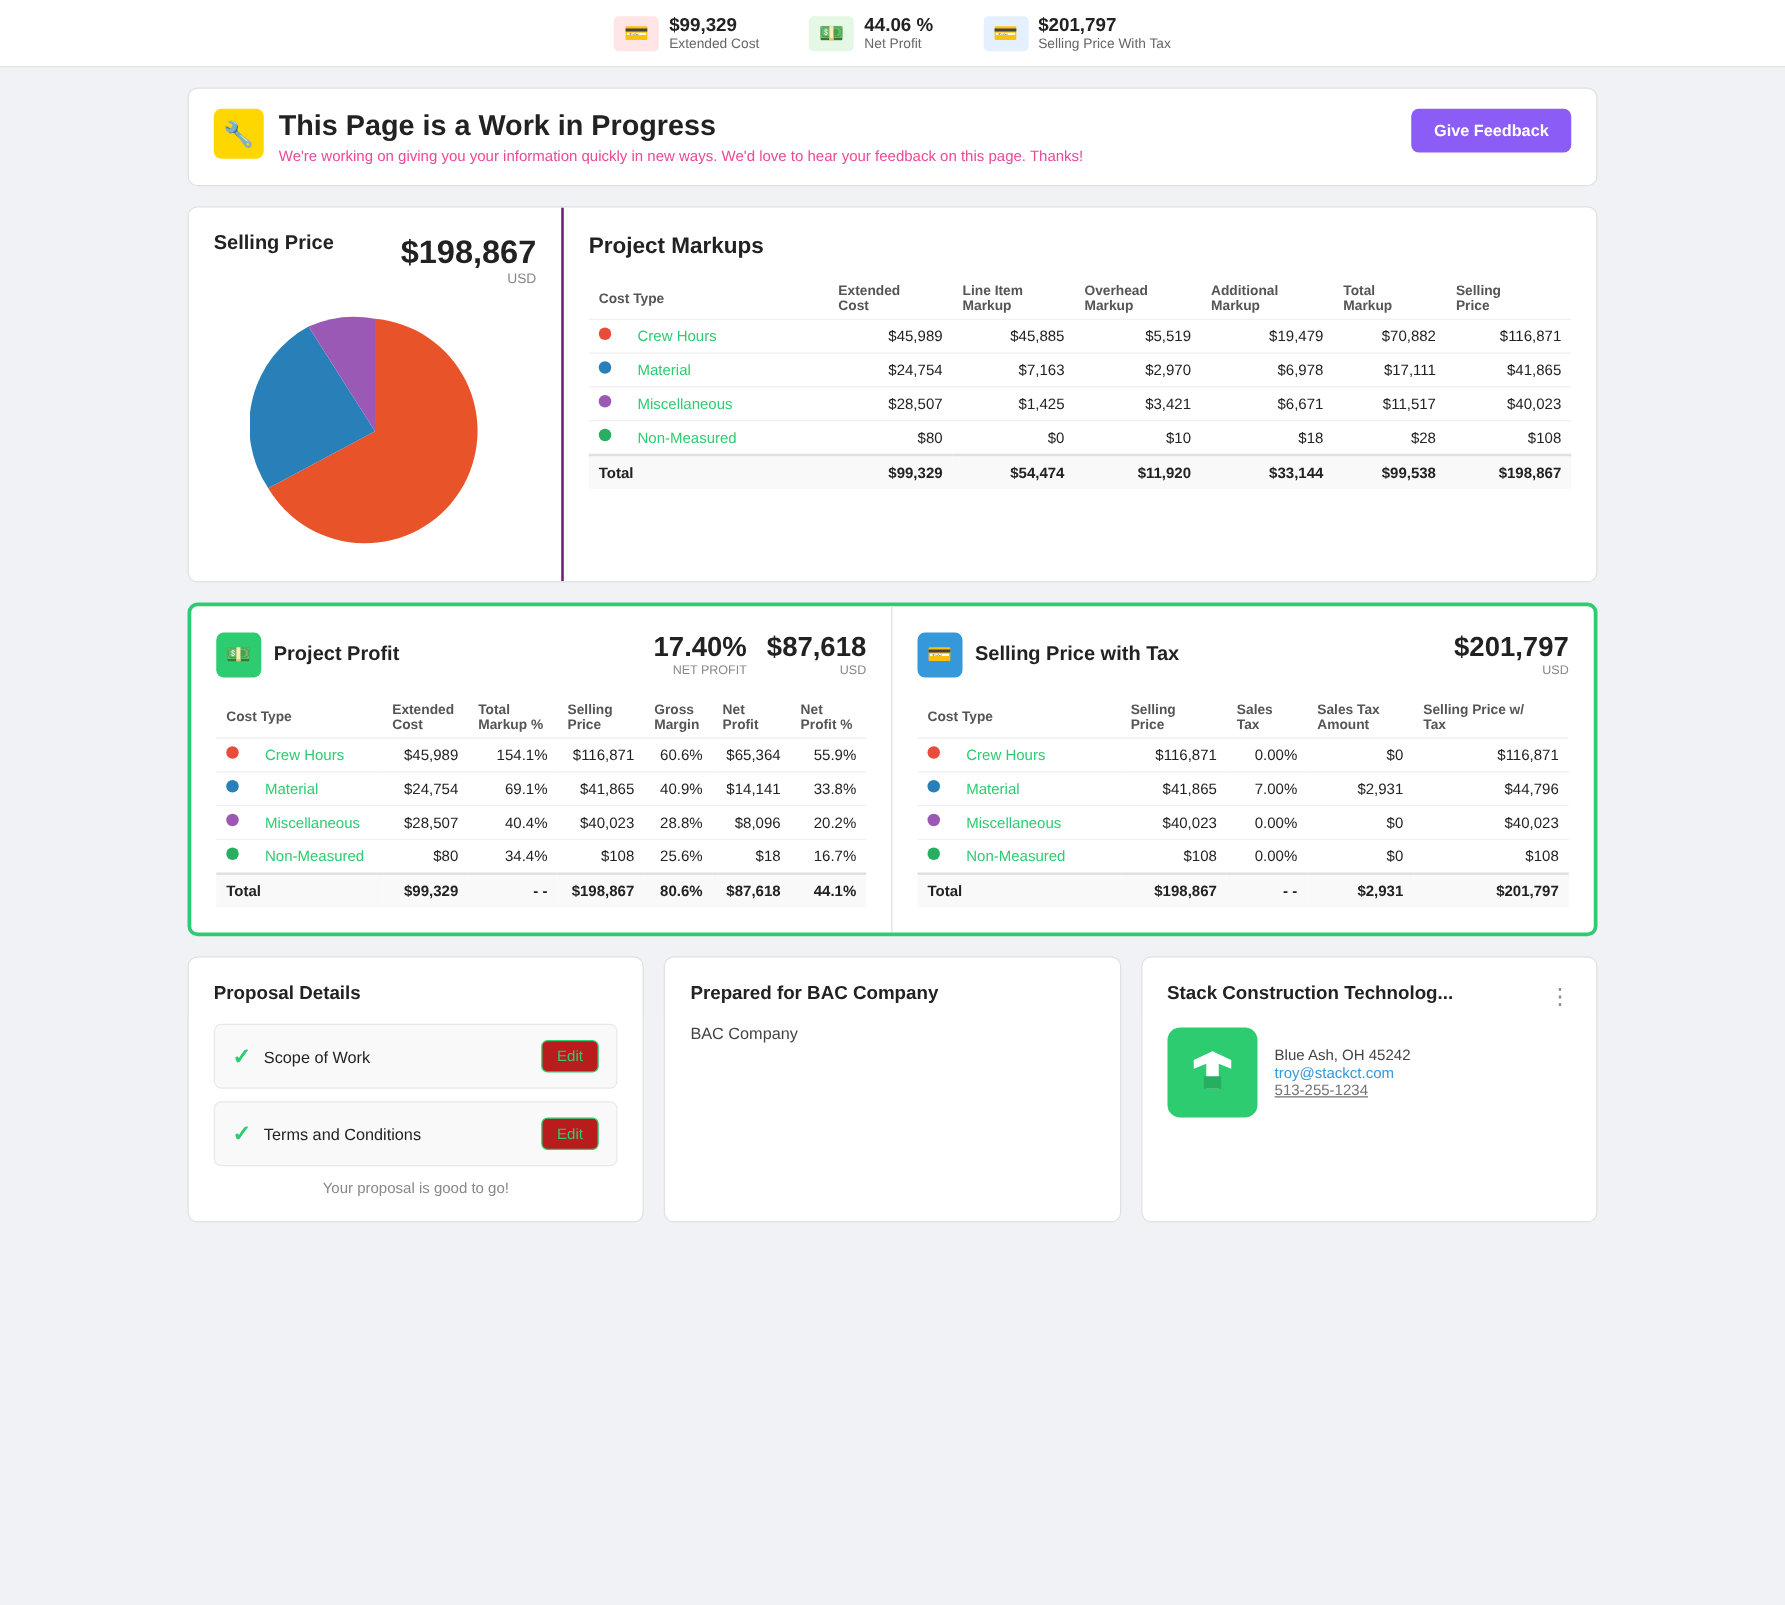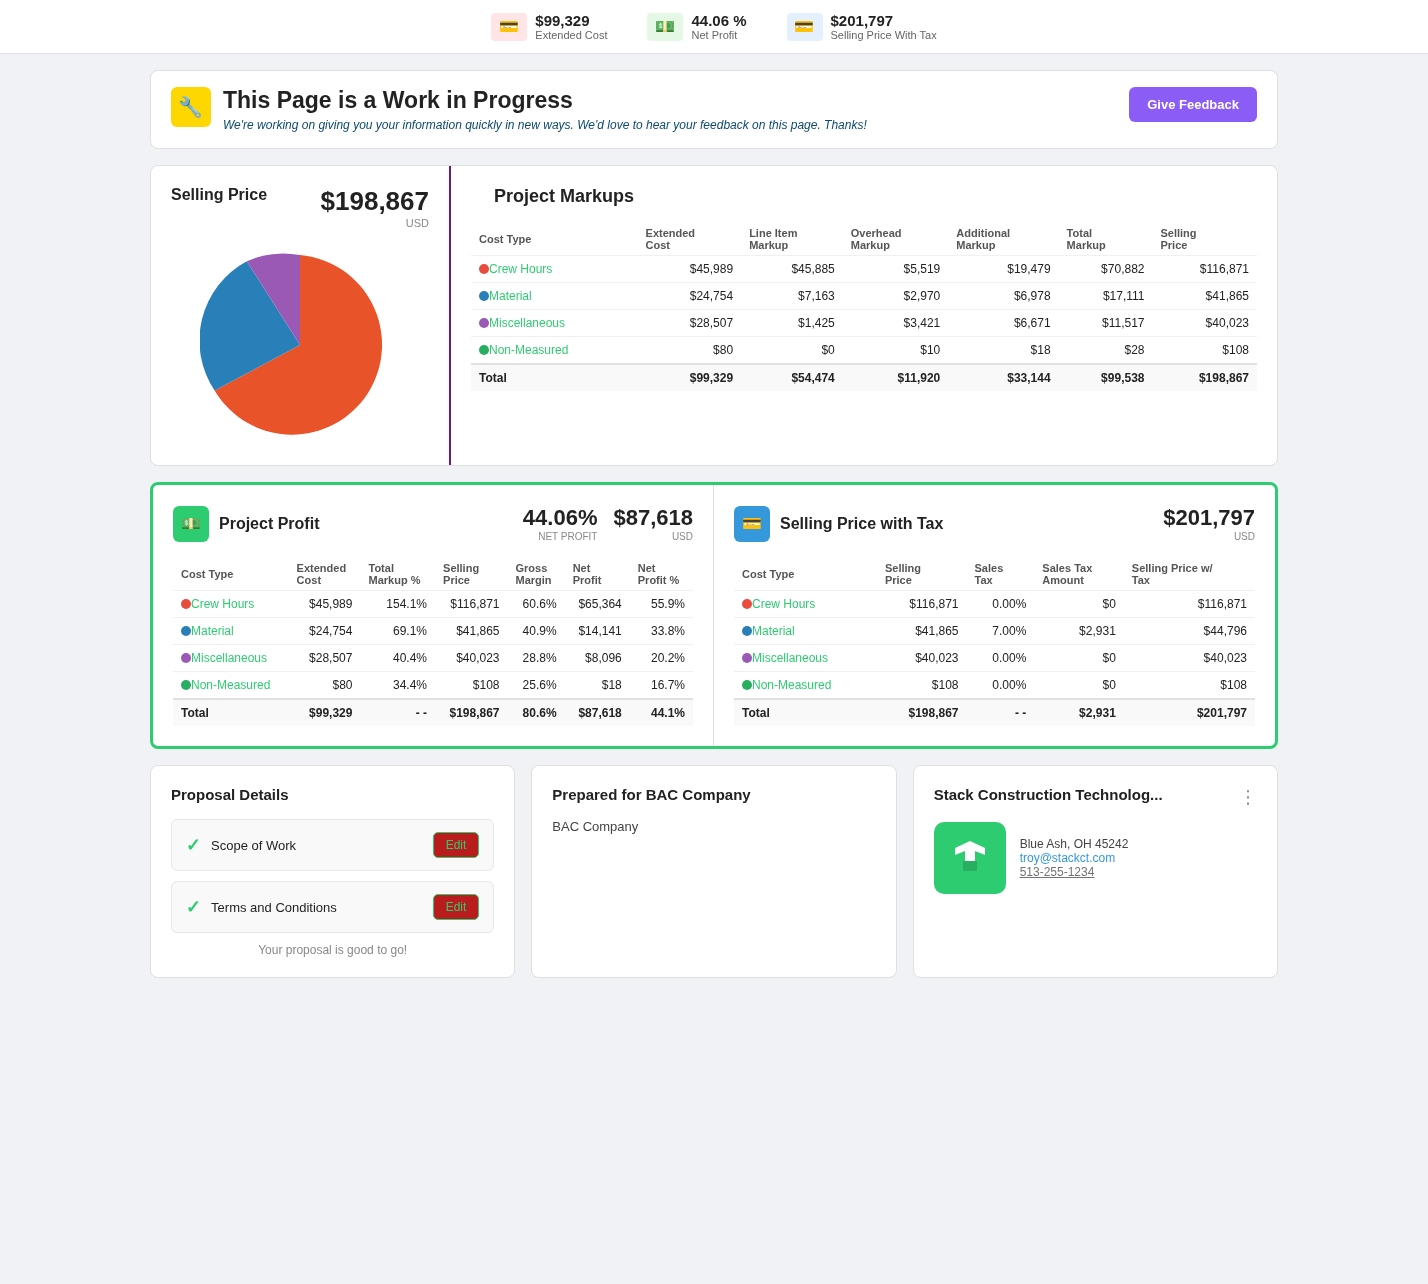--- a/index.html
+++ b/index.html
@@ -49,21 +49,21 @@
     }
     .wip-left { display: flex; align-items: flex-start; gap: 12px; }
     .wip-icon {
       width: 40px; height: 40px;
       background: #ffd700;
       border-radius: 6px;
       display: flex; align-items: center; justify-content: center;
       font-size: 20px; flex-shrink: 0;
     }
     .wip-title { font-size: 23px; font-weight: 700; margin-bottom: 4px; }
-    .wip-subtitle { font-size: 12px; color: #0c4a6e; font-style: italic; }
+    .wip-subtitle { font-size: 12px; color: #ec4899; }
     .give-feedback-btn {
       background: #8b5cf6;
       color: #fff;
       border: none;
       border-radius: 6px;
       padding: 10px 18px;
       font-size: 13px;
       font-weight: 600;
       cursor: pointer;
       white-space: nowrap;
@@ -85,28 +85,28 @@
       padding: 20px;
       border-right: 2px solid #701a75;
     }
     .sp-header { display: flex; justify-content: space-between; align-items: flex-start; margin-bottom: 4px; }
     .sp-title { font-size: 16px; font-weight: 700; }
     .sp-amount { font-size: 26px; font-weight: 700; text-align: right; }
     .sp-usd { font-size: 11px; color: #888; text-align: right; }
     .pie-container { display: flex; justify-content: center; align-items: center; margin-top: 16px; }
 
     .project-markups-panel { padding: 20px; }
-    .pm-title { font-size: 18px; font-weight: 700; margin-bottom: 16px; margin-left: 23px; }
+    .pm-title { font-size: 18px; font-weight: 700; margin-bottom: 16px; }
     table { width: 100%; border-collapse: collapse; }
     th { font-size: 11px; font-weight: 600; color: #555; text-align: left; padding: 4px 8px; }
     th:first-child { text-align: left; }
     td { font-size: 12px; padding: 6px 8px; text-align: right; border-top: 1px solid #f0f0f0; }
     td:first-child { text-align: left; }
     tr.total-row td { font-weight: 700; background: #f9f9f9; border-top: 2px solid #e0e0e0; }
-    .cost-type-label { display: flex; align-items: center; gap: 0; }
+    .cost-type-label { display: flex; gap: 21px; }
     .dot { width: 10px; height: 10px; border-radius: 50%; display: inline-block; flex-shrink: 0; }
     .dot-red { background: #e74c3c; }
     .dot-blue { background: #2980b9; }
     .dot-purple { background: #9b59b6; }
     .dot-green { background: #27ae60; }
     .link-style { color: #2ecc71; text-decoration: none; font-weight: 500; cursor: pointer; }
 
     
     .green-section {
       border: 3px solid #2ecc71;
@@ -350,21 +350,21 @@
 
     <div class="profit-panel">
       <div class="panel-header">
         <div class="panel-title-group">
           <div class="panel-icon">💵</div>
           <div class="panel-title">Project Profit</div>
         </div>
         <div class="panel-amount-group">
           <div style="display:flex; gap:16px; align-items:flex-start;">
             <div>
-              <div class="panel-percent">44.06%</div>
+              <div class="panel-percent">17.40%</div>
               <div class="panel-net-label">NET PROFIT</div>
             </div>
             <div>
               <div class="panel-usd-amount">$87,618</div>
               <div class="panel-usd-label">USD</div>
             </div>
           </div>
         </div>
       </div>
       <table>

